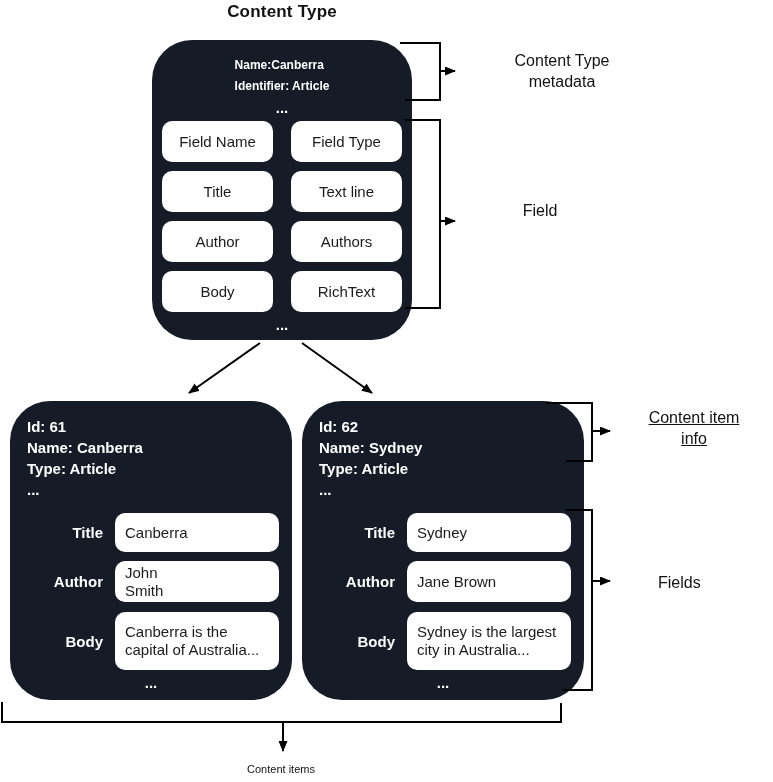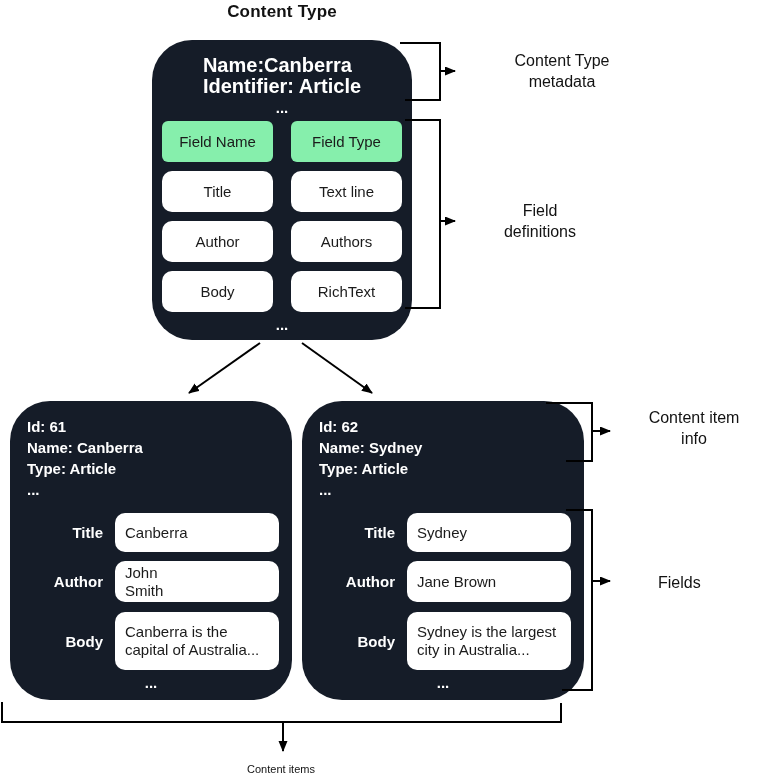--- a/index.html
+++ b/index.html
@@ -8,28 +8,28 @@
 
   .page-title { position:absolute; left:152px; top:2px; width:260px; text-align:center;
                 font-size:17px; font-weight:600; color:#121212; letter-spacing:.2px; }
 
   .darkbox { position:absolute; background:#151c28; border-radius:40px; color:#ffffff; }
 
   
   #ct-box { left:152px; top:40px; width:260px; height:300px; }
   .ct-meta { position:absolute; top:15px; left:0; right:0; }
   .ct-meta-inner { width:fit-content; margin:0 auto; text-align:left;
-                   font-size:20px; font-weight:700; line-height:21px; }
+                   font-size:12px; font-weight:700; line-height:21px; }
   .ellipsis-line { text-align:center; font-size:15px; font-weight:700; line-height:21px; }
   .ct-ellipsis { position:absolute; top:57px; left:0; right:0; }
   .ct-grid { position:absolute; left:10px; right:10px; top:81px;
              display:grid; grid-template-columns:1fr 1fr; column-gap:18px; row-gap:9px; }
   .cell { height:41px; border-radius:10px; background:#ffffff; color:#1b1b1b;
           display:flex; align-items:center; justify-content:center; font-size:15px; }
-  .cell.hdr { background:#86efac;border-radius:6px; }
+  .cell.hdr { background:#ffffff; }
   .ct-footer { position:absolute; top:274px; left:0; right:0; }
 
   
   .item-box { position:absolute; top:401px; width:282px; height:299px; }
   #item-box-0 { left:10px; }
   #item-box-1 { left:302px; }
   .item-header { position:absolute; left:17px; top:15px;
                  font-size:15px; font-weight:700; line-height:21px; text-align:left; }
   .field-row { position:absolute; left:15px; right:13px; display:flex; align-items:center; gap:12px; }
   .row-0 { top:112px; } .row-1 { top:160px; } .row-2 { top:211px; }
@@ -39,21 +39,21 @@
                  display:flex; align-items:center; white-space:pre-line; }
   .row-0 .field-input { height:39px; }
   .row-1 .field-input { height:41px; }
   .row-2 .field-input { height:58px; }
   .item-footer { position:absolute; top:271px; left:0; right:0; }
 
   
   .note { position:absolute; font-size:16px; line-height:21px; text-align:center; color:#121212; }
   #note-ct-metadata { left:472px; top:50px; width:180px; }
   #note-field-defs { left:455px; top:200px; width:170px; }
-  #note-item-info { left:614px; top:407px; width:160px; }
+  #note-item-info { left:614px; top:407px; width:160px;text-decoration:underline; }
   #note-fields { left:658px; top:572px; width:120px; text-align:left; }
   #note-content-items { left:181px; top:759px; width:200px; font-size:11px; }
 
   .connectors { position:absolute; left:0; top:0; pointer-events:none; }
 </style>
 </head>
 <body>
 
 <div class="canvas">
 
@@ -124,21 +124,20 @@
     </div>
     <div class="item-footer ellipsis-line">...</div>
   </div>
 
   <div class="note" id="note-ct-metadata">
     <div>Content Type</div>
     <div>metadata</div>
   </div>
   <div class="note" id="note-field-defs">
     <div>Field</div>
-    <div>definitions</div>
   </div>
   <div class="note" id="note-item-info">
     <div>Content item</div>
     <div>info</div>
   </div>
   <div class="note" id="note-fields">Fields</div>
   <div class="note" id="note-content-items">Content items</div>
 
   <svg class="connectors" width="773" height="782" viewBox="0 0 773 782">
     <defs>

